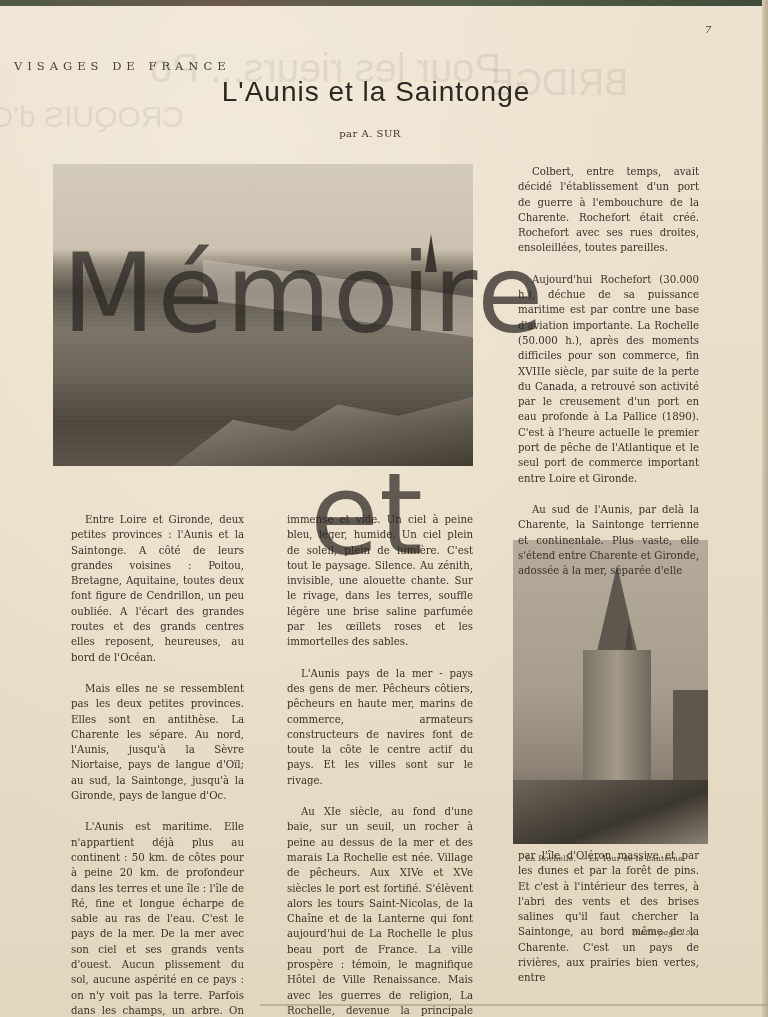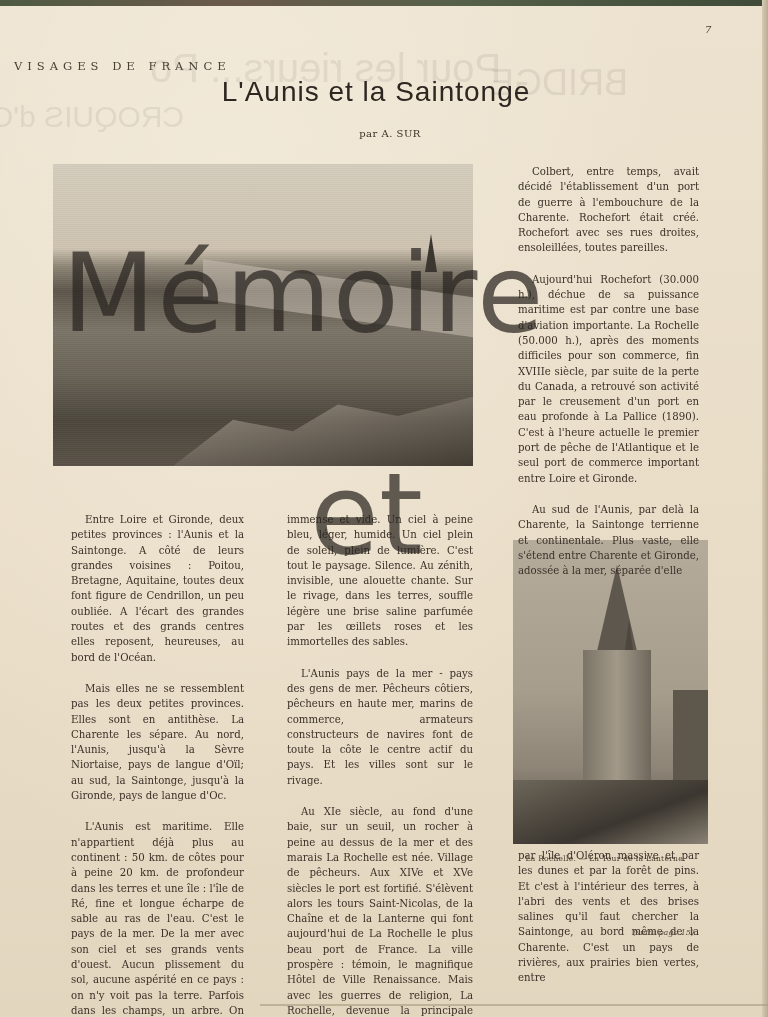--- a/index.html
+++ b/index.html
@@ -38,21 +38,21 @@
     position: absolute; left: 14px; width: 768px; top: 59px; text-align: left;
     font-size: 11.5px; letter-spacing: 5px; color: #4a4036;
   }
   .title {
     position: absolute; left: 1px; width: 750px; top: 76px; text-align: center;
     font-family: "Liberation Sans", "DejaVu Sans", sans-serif;
     font-size: 28px; color: #2e2620; letter-spacing: 1px;
   }
   .byline {
     position: absolute; left: 0; width: 740px; top: 128px; text-align: center;
-    font-size: 10px; color: #3a3026; letter-spacing: 0.5px; padding-left: 20px;
+    font-size: 10px; color: #3a3026; letter-spacing: 0.5px;
   }
   .photo {
     position: absolute; overflow: hidden;
   }
   .photo-port {
     left: 53px; top: 164px; width: 420px; height: 302px;
     background:
       linear-gradient(180deg, #d6cdbd 0%, #cfc4b2 28%, #8d8576 34%, #5d564c 42%, #7b7467 55%, #6a6357 70%, #4c463d 85%, #5a5247 100%);
   }
   .photo-port .sky-tex { position:absolute; left:0; top:0; width:100%; height:100%;

